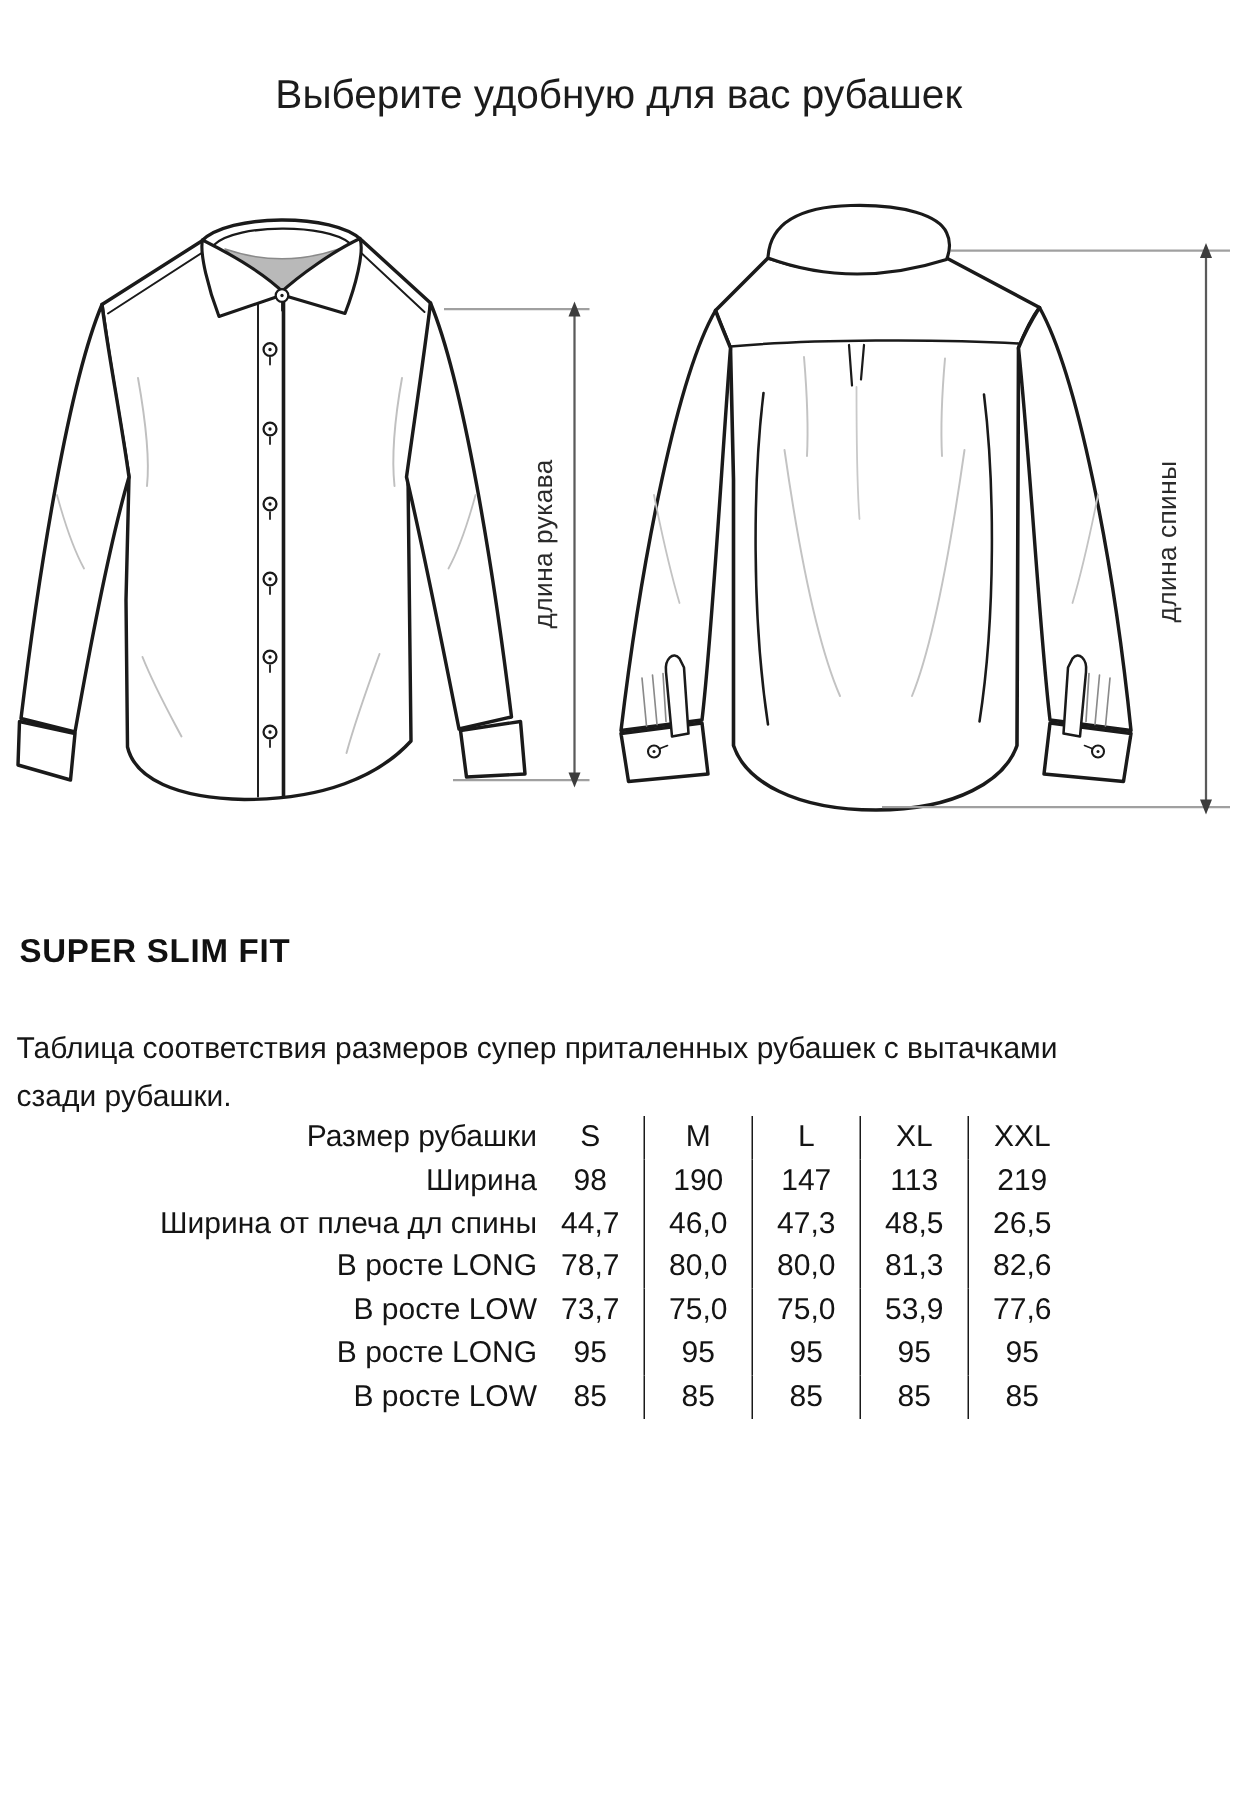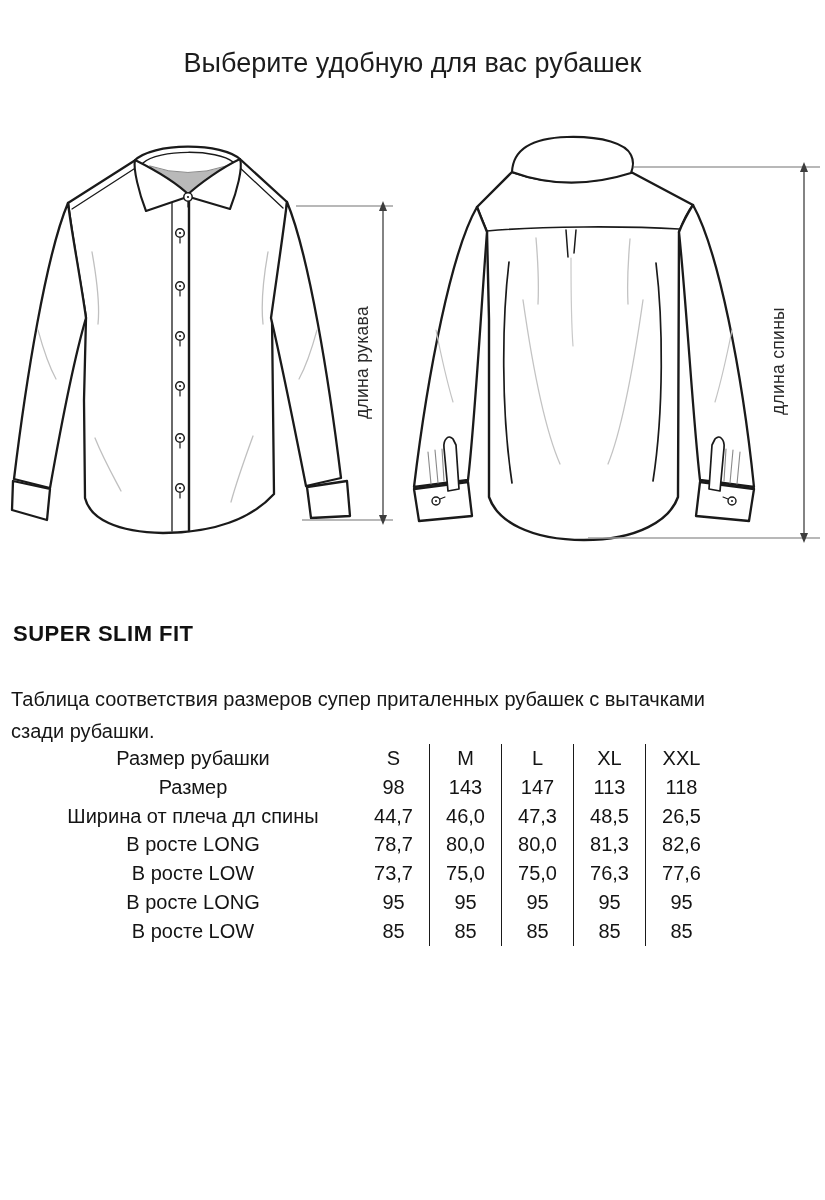--- a/index.html
+++ b/index.html
@@ -25,21 +25,21 @@
   }
   .fit-desc{
     position:absolute;left:11px;top:655px;width:800px;font-size:20px;
     line-height:32px;color:#161616;white-space:pre-line;margin-top:28px;
   }
   .size-table{
     position:absolute;left:28px;top:744px;border-collapse:collapse;
     font-size:20px;color:#141414;
   }
   .size-table td{padding:0;line-height:28.8px;vertical-align:middle;}
-  .size-table td.lbl{width:330px;text-align:center;white-space:pre-line;}
+  .size-table td.lbl{width:330px;text-align:right;white-space:pre-line;}
   .size-table td.val{width:71px;text-align:center;}
   .size-table td.val + td.val{border-left:1.5px solid #1a1a1a;}
 </style>
 </head>
 <body>
 
 <div id="page">
 
   <div class="page-title">Выберите удобную для вас рубашек</div>
 
@@ -195,26 +195,26 @@
     <tbody>
         <tr>
           <td class="lbl">Размер рубашки</td>
           <td class="val">S</td>
           <td class="val">M</td>
           <td class="val">L</td>
           <td class="val">XL</td>
           <td class="val">XXL</td>
         </tr>
         <tr>
-          <td class="lbl">Размер</td>
+          <td class="lbl">Ширина</td>
           <td class="val">98</td>
-          <td class="val">143</td>
+          <td class="val">190</td>
           <td class="val">147</td>
           <td class="val">113</td>
-          <td class="val">118</td>
+          <td class="val">219</td>
         </tr>
         <tr>
           <td class="lbl">Ширина от плеча дл спины</td>
           <td class="val">44,7</td>
           <td class="val">46,0</td>
           <td class="val">47,3</td>
           <td class="val">48,5</td>
           <td class="val">26,5</td>
         </tr>
         <tr>
@@ -223,21 +223,21 @@
           <td class="val">80,0</td>
           <td class="val">80,0</td>
           <td class="val">81,3</td>
           <td class="val">82,6</td>
         </tr>
         <tr>
           <td class="lbl">В росте LOW</td>
           <td class="val">73,7</td>
           <td class="val">75,0</td>
           <td class="val">75,0</td>
-          <td class="val">76,3</td>
+          <td class="val">53,9</td>
           <td class="val">77,6</td>
         </tr>
         <tr>
           <td class="lbl">В росте LONG</td>
           <td class="val">95</td>
           <td class="val">95</td>
           <td class="val">95</td>
           <td class="val">95</td>
           <td class="val">95</td>
         </tr>

